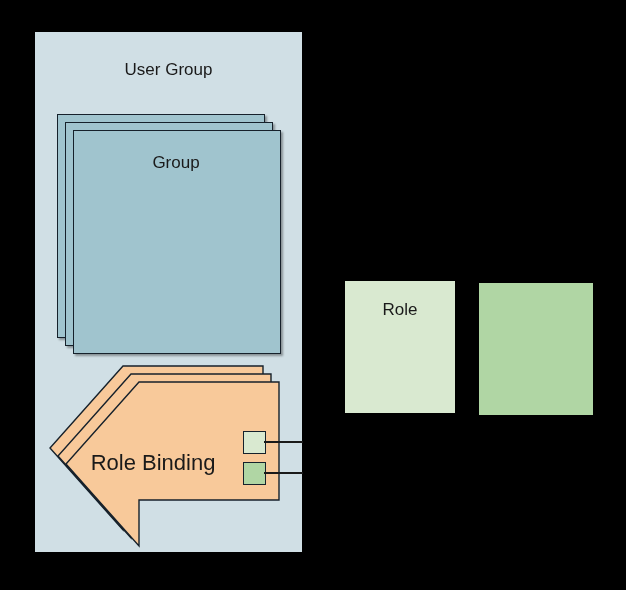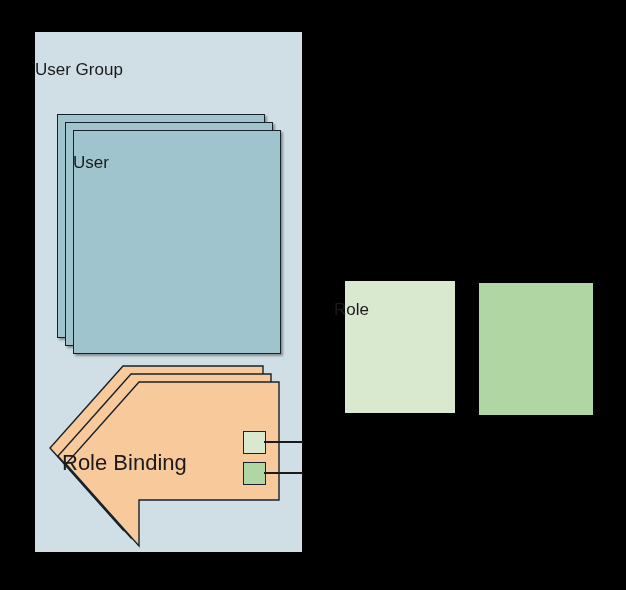--- a/index.html
+++ b/index.html
@@ -3,21 +3,21 @@
 <meta charset="utf-8">
 <style>
   html,body{margin:0;padding:0;background:#000;}
   body{width:626px;height:590px;position:relative;overflow:hidden;
        font-family:"Liberation Sans",sans-serif;}
   #stage{position:absolute;left:0;top:0;width:626px;height:590px;background:#000;}
 
   .panel{position:absolute;left:35px;top:32px;width:267px;height:520px;
          background:#d0dfe5;}
 
-  .label{position:absolute;color:#1a1a1a;line-height:1.18;text-align:left;
+  .label{position:absolute;color:#1a1a1a;line-height:1.18;text-align:center;
          white-space:pre-line;}
 
   .ug-title{left:35px;top:60px;width:267px;font-size:17px;}
 
   
   .ucard{position:absolute;background:#a0c4ce;border:1.4px solid #16212b;
          box-shadow:2px 2px 2px rgba(0,0,0,.35);}
   .ucard.c1{left:57px;top:114px;width:206px;height:222px;}
   .ucard.c2{left:65px;top:122px;width:206px;height:222px;}
   .ucard.c3{left:73px;top:130px;width:206px;height:222px;}
@@ -34,35 +34,35 @@
   .port.p2{left:243px;top:462px;background:#b0d6a4;}
 
   .conn{position:absolute;height:0;border-top:2.2px solid #1a1a1a;}
   .conn.l1{left:264px;top:441px;width:39px;}
   .conn.l2{left:264px;top:472px;width:39px;}
 
   
   .gbox{position:absolute;}
   .gbox.role{left:345px;top:281px;width:110px;height:132px;background:#d9e9d0;}
   .gbox.rg{left:479px;top:283px;width:114px;height:132px;background:#b0d6a4;}
-  .role-title{left:334px;top:300px;width:110px;font-size:17px;}
+  .role-title{left:345px;top:300px;width:110px;font-size:17px;}
   .rg-title{left:489px;top:300px;width:94px;font-size:17px;text-align:left;}
 </style>
 </head>
 <body>
 
 <div id="stage">
 
   <div class="panel"></div>
   <div class="label ug-title">User Group</div>
 
   <div class="ucard c1"></div>
   <div class="ucard c2"></div>
   <div class="ucard c3"></div>
-  <div class="label user-title">User</div>
+  <div class="label user-title">Group</div>
 
   <div class="arrowwrap">
     <svg width="232" height="170" viewBox="0 0 232 170">
       <g fill="#f8c99a" stroke="#16212b" stroke-width="1.4" stroke-linejoin="miter">
         <path d="M 73 0 L 213 0 L 213 118 L 73 118 L 73 164 L 0 82 L 73 0 Z" transform="translate(0,0)"></path>
         <path d="M 73 0 L 213 0 L 213 118 L 73 118 L 73 164 L 0 82 L 73 0 Z" transform="translate(8,8)"></path>
         <path d="M 73 0 L 213 0 L 213 118 L 73 118 L 73 164 L 0 82 L 73 0 Z" transform="translate(16,16)"></path>
       </g>
     </svg>
   </div>

